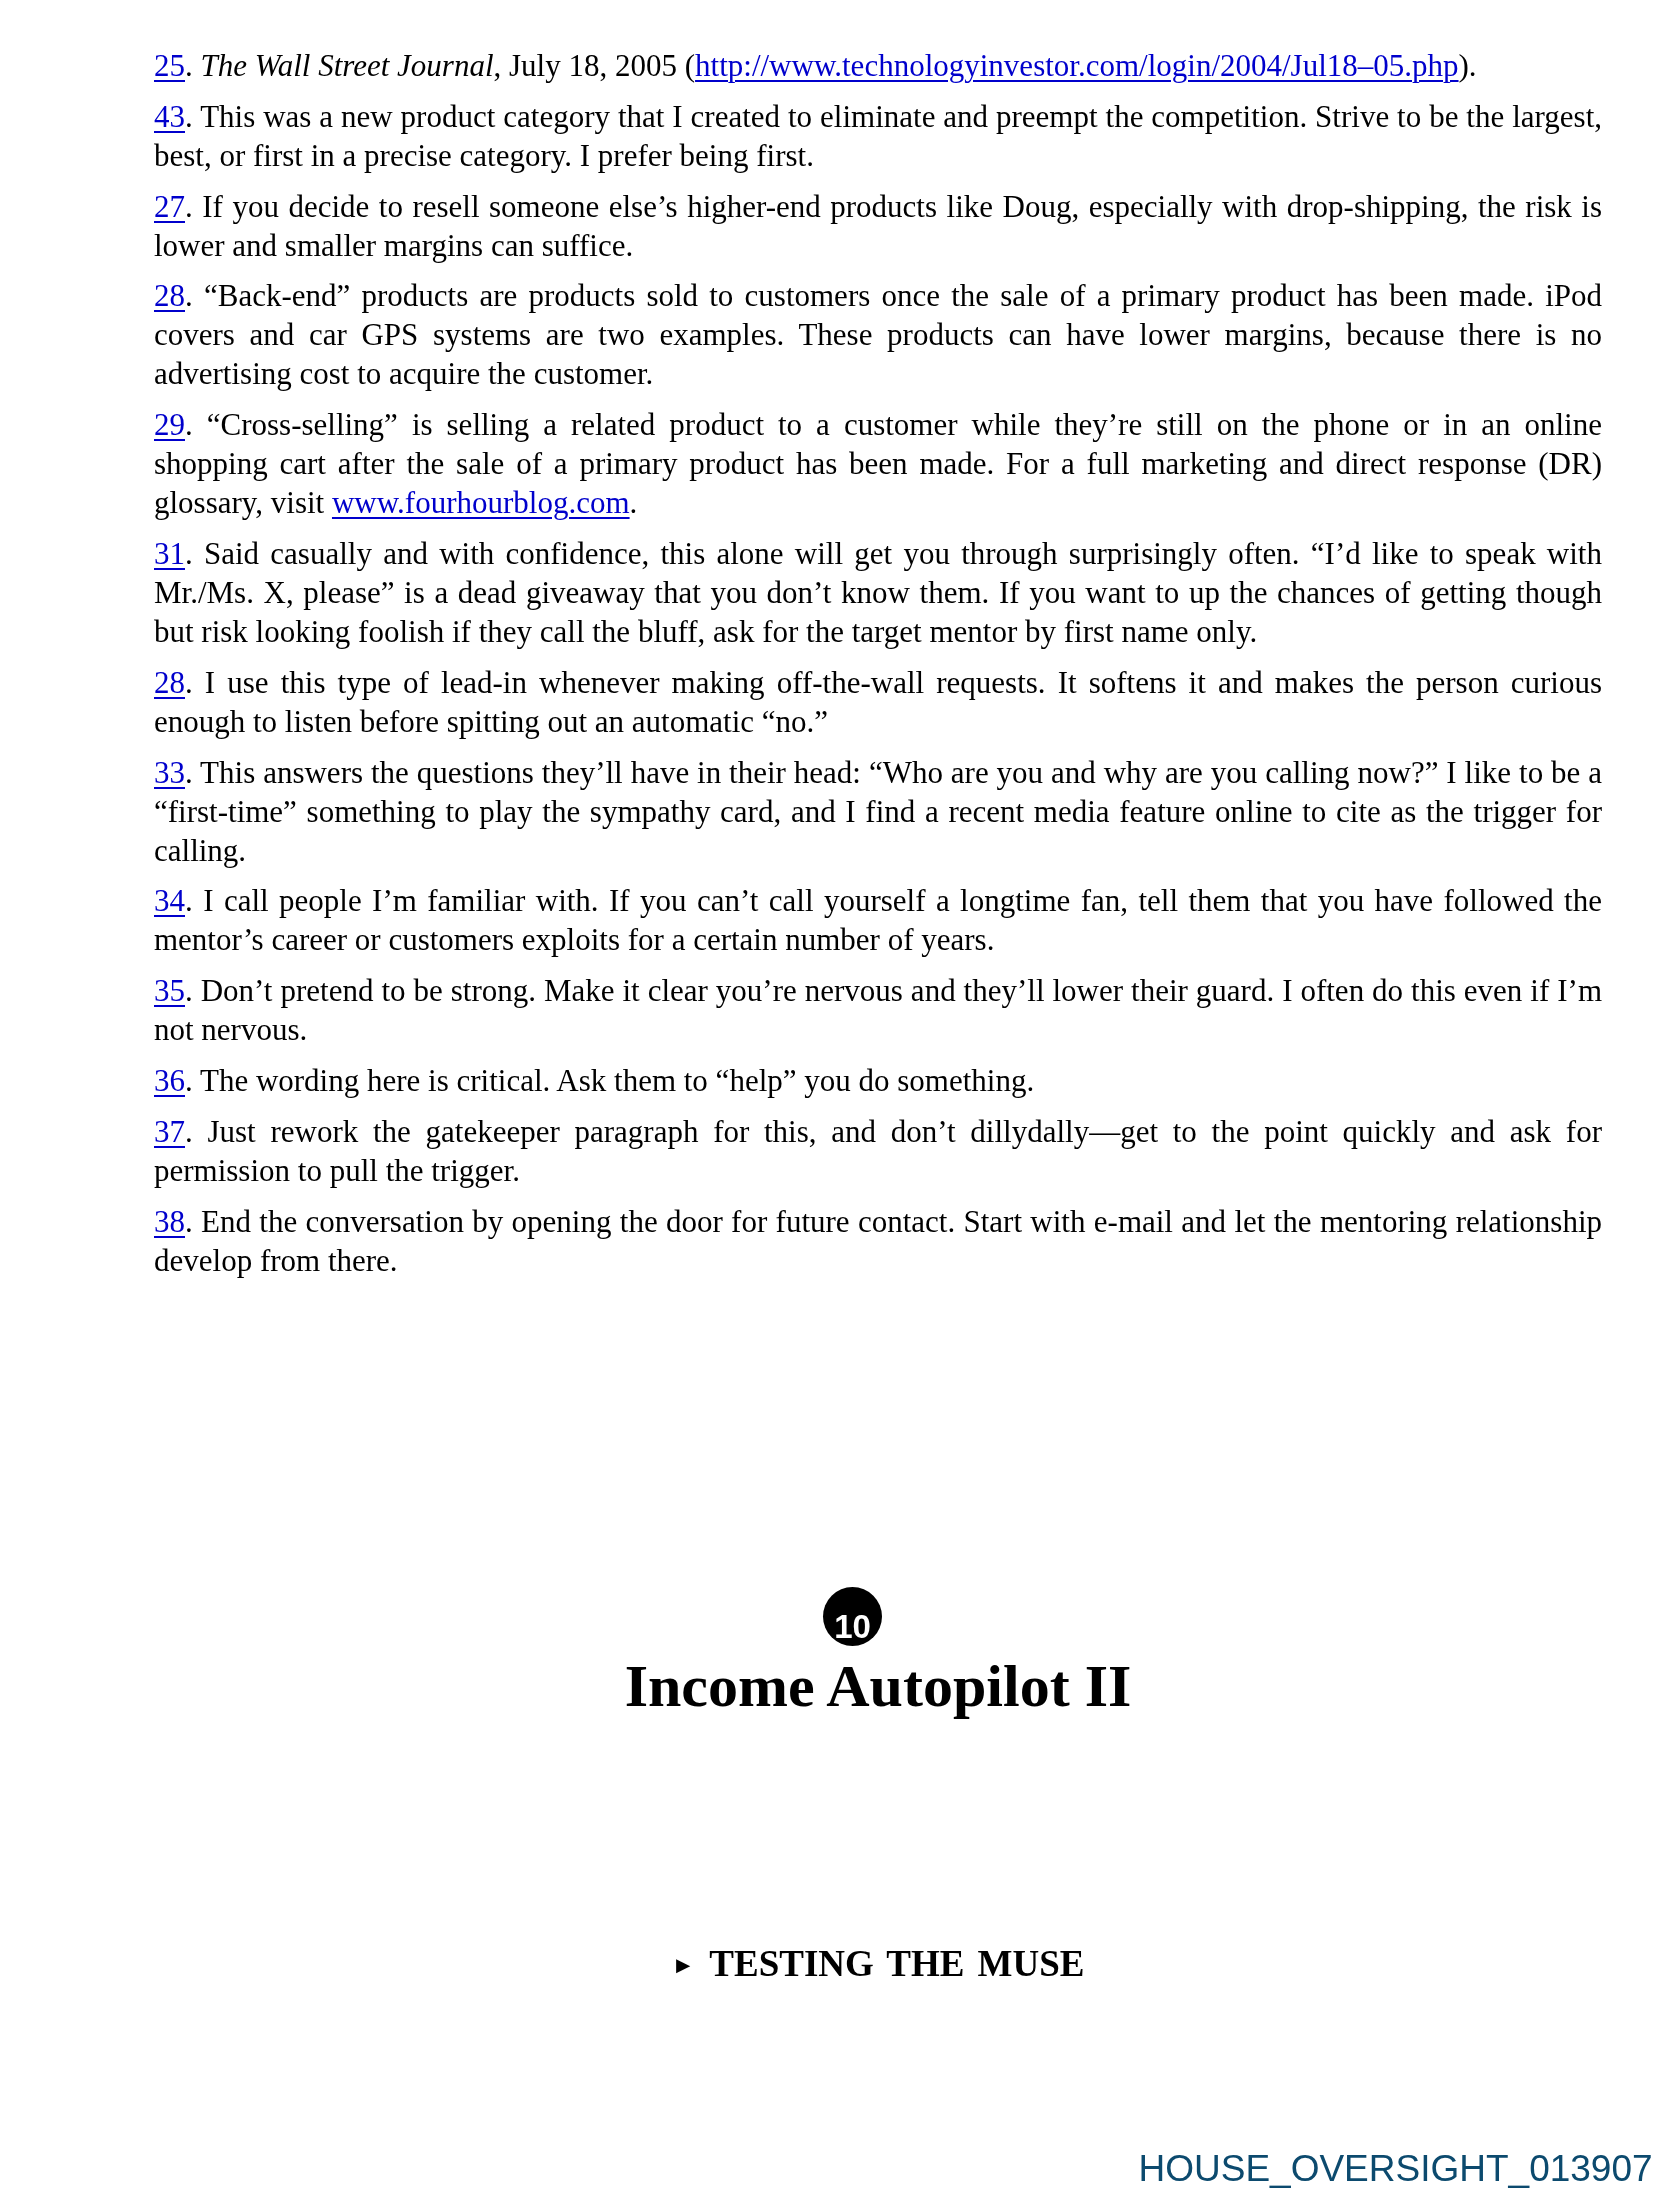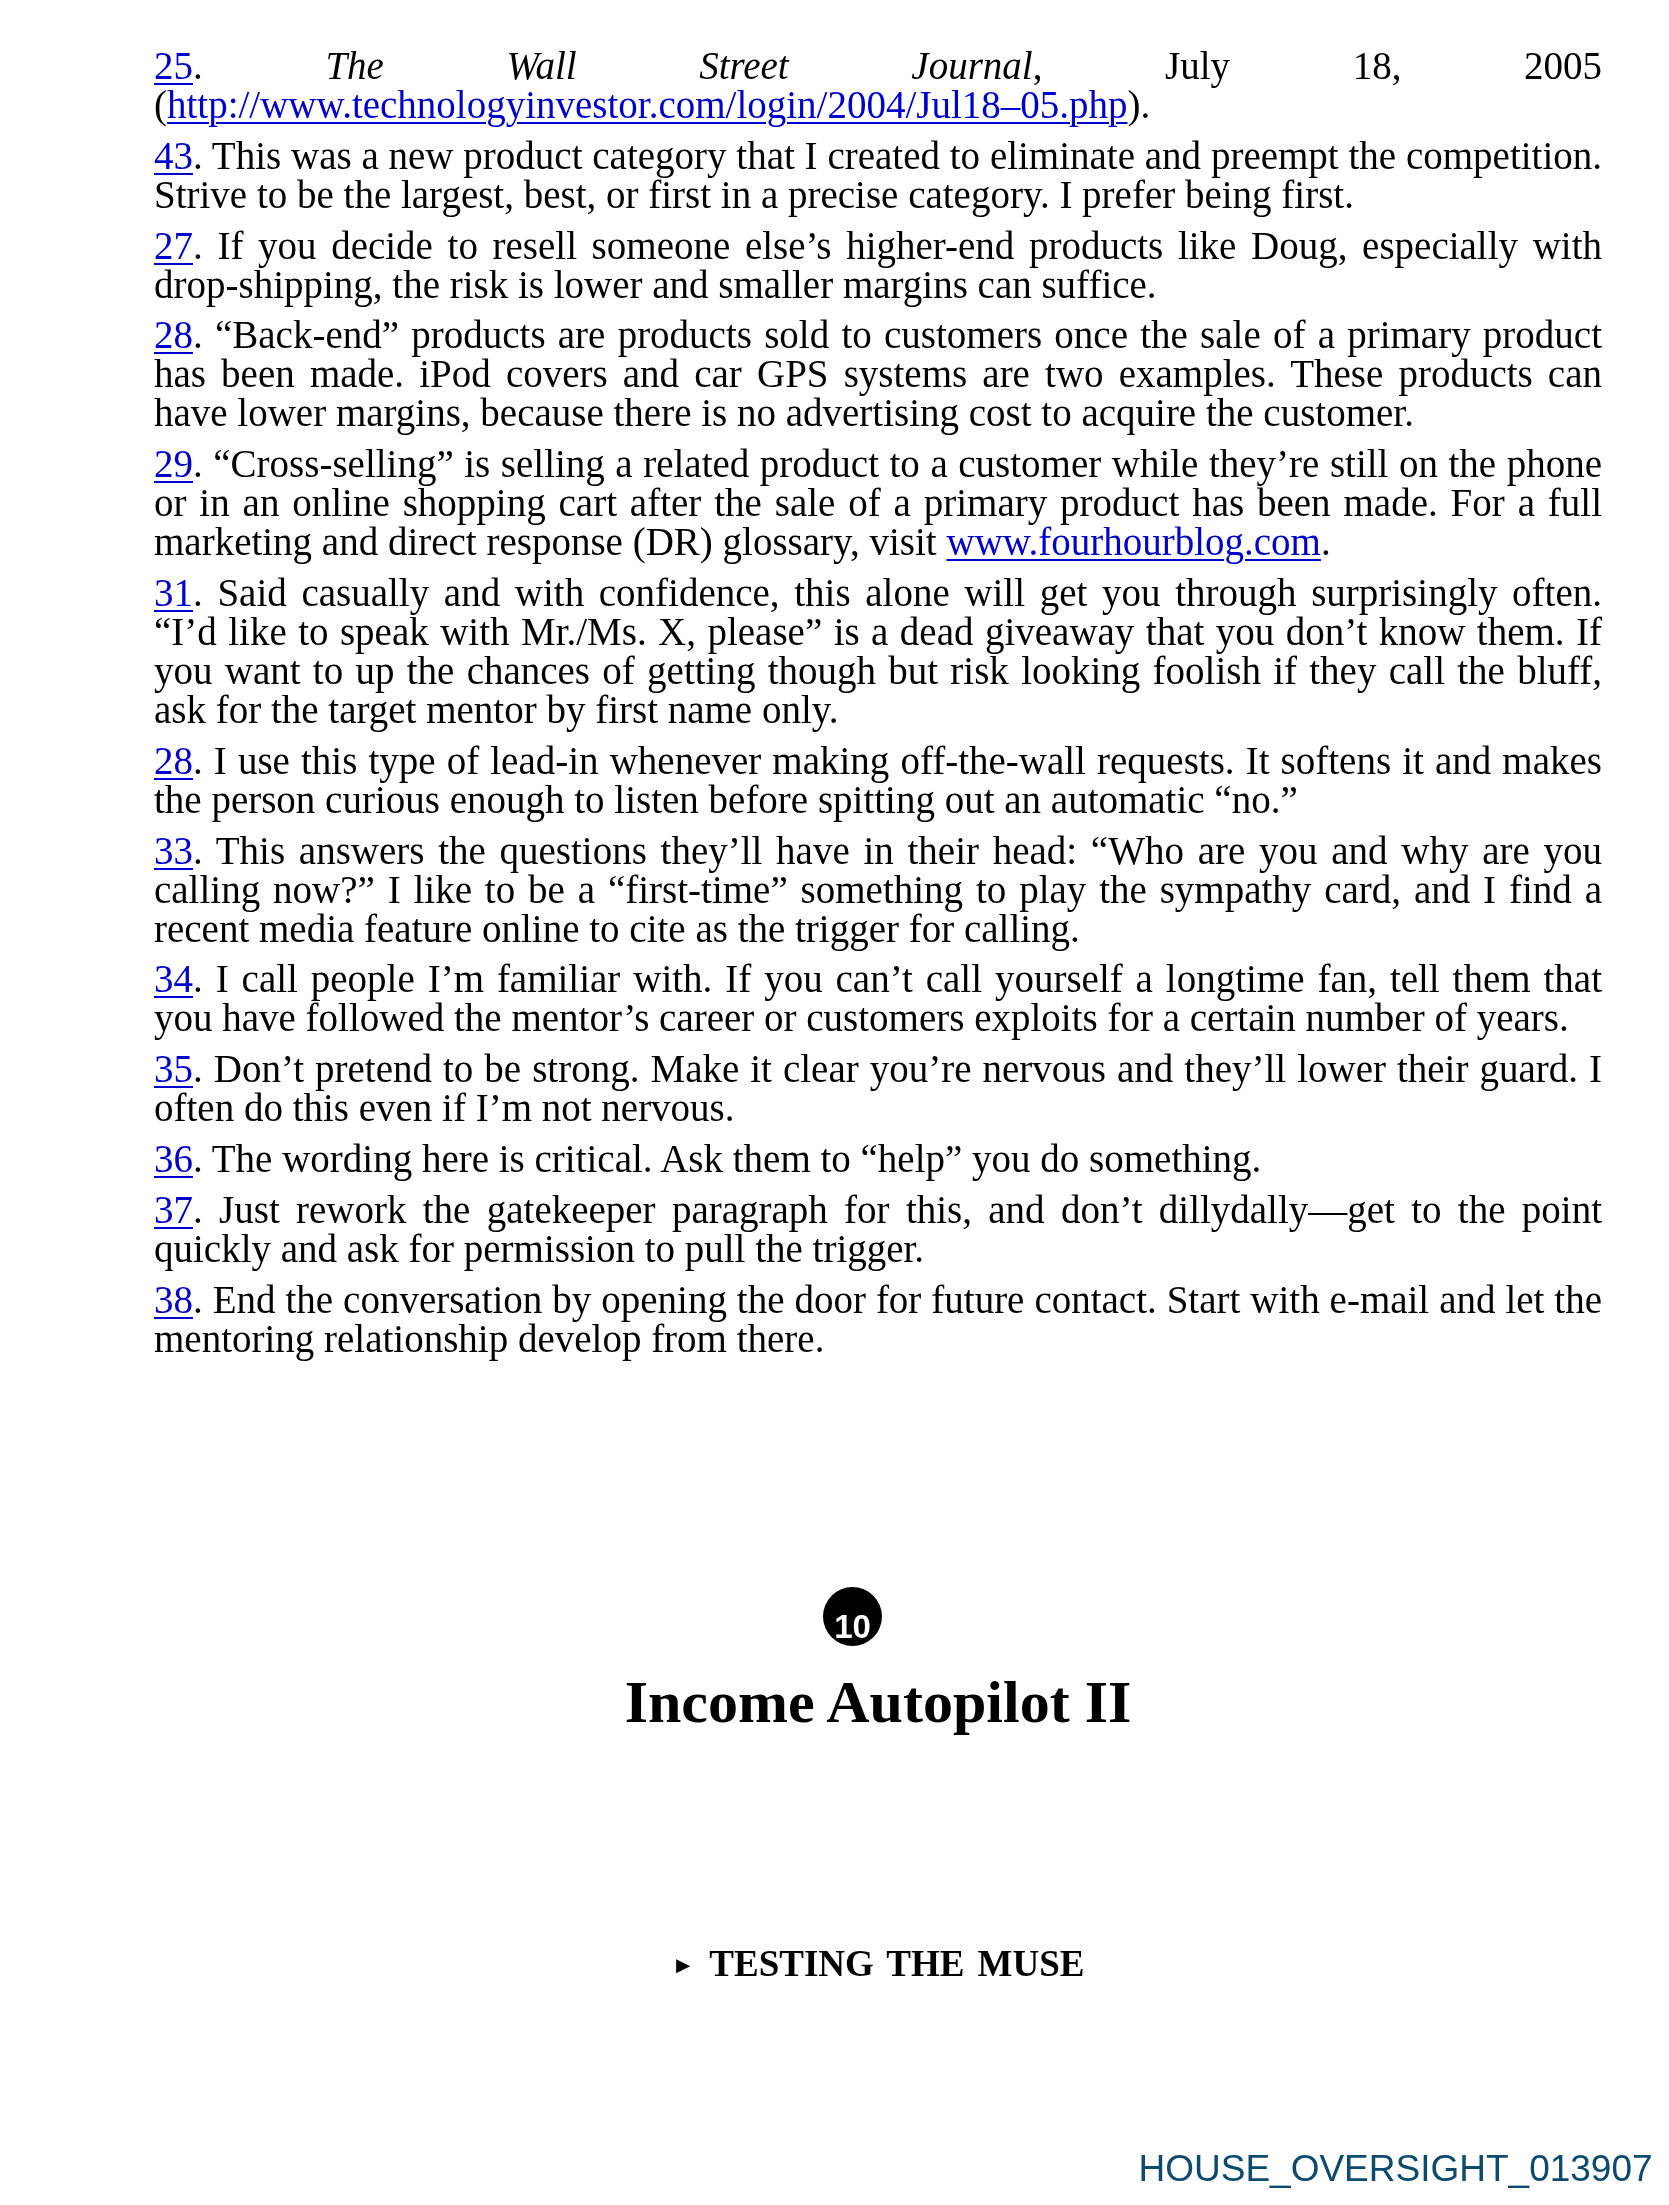--- a/index.html
+++ b/index.html
@@ -13,21 +13,21 @@
     overflow: hidden;
   }
   .notes {
     position: absolute;
     left: 154px;
     top: 46px;
     width: 1448px;
   }
   .note {
     margin: 0 0 11.8px 0;
-    font-size: 39px;
+    font-size: 31px;
     line-height: 39px;
     text-align: justify;
     color: #000000;
   }
   .note a.ref,
   .note a.url {
     color: #0000cc;
     text-decoration: underline;
     text-decoration-thickness: 2px;
     text-underline-offset: 3.9px;
@@ -50,21 +50,21 @@
     background: #000000;
     color: #ffffff;
     font-family: "Liberation Sans", sans-serif;
     font-weight: bold;
     font-size: 33px;
     display: flex;
     align-items: flex-end;
     justify-content: center;
   }
   .chapter-title {
-    margin: 16px;
+    margin: 0;
     padding-top: 65px;
     font-size: 60px;
     line-height: 68px;
     font-weight: bold;
     color: #000000;
   }
   .section-head {
     position: absolute;
     left: 154px;
     top: 1902px;

